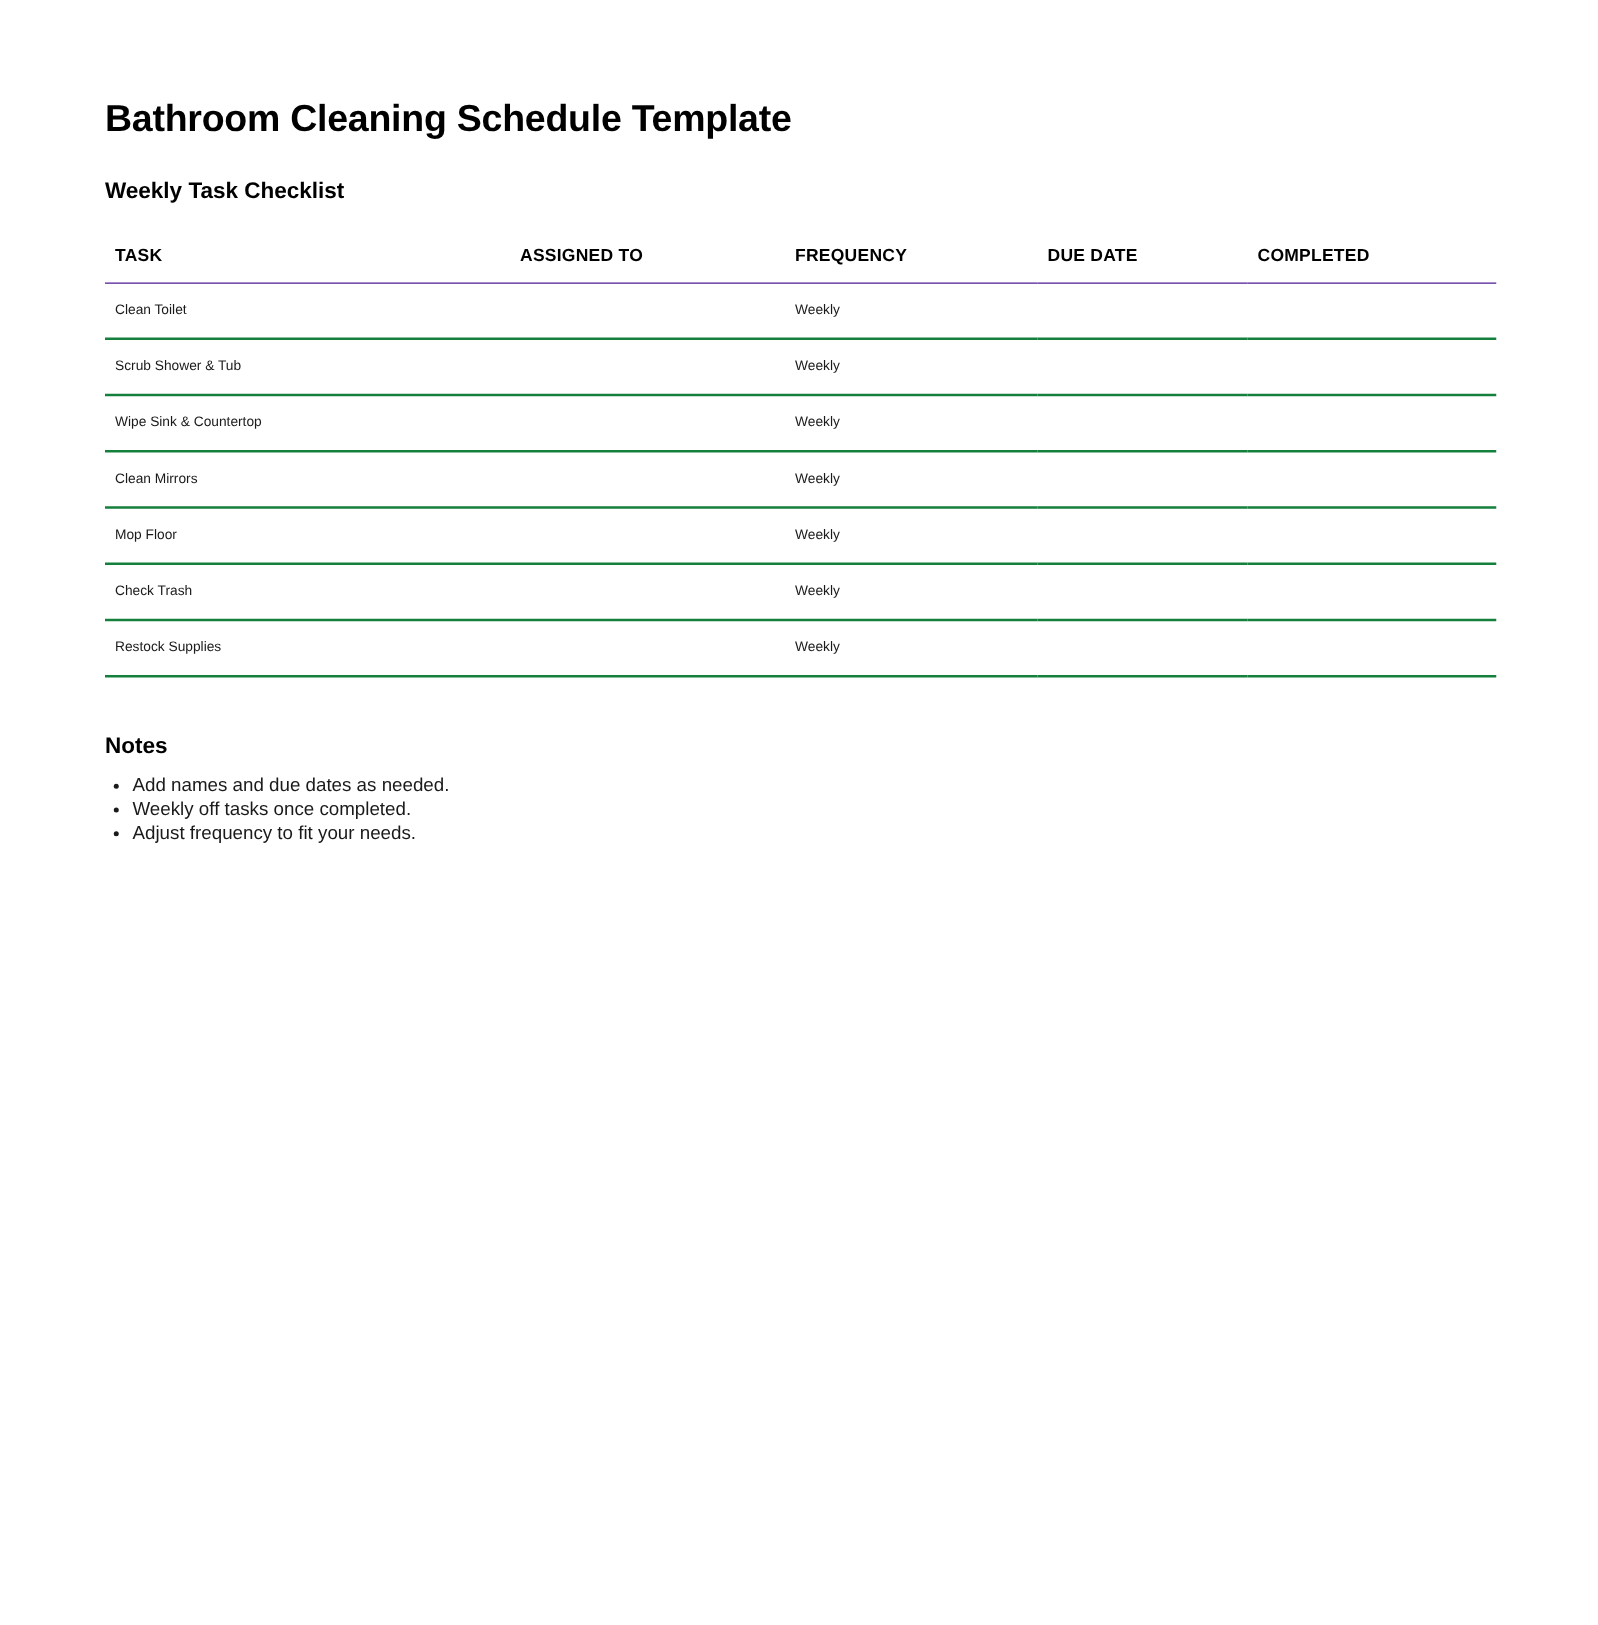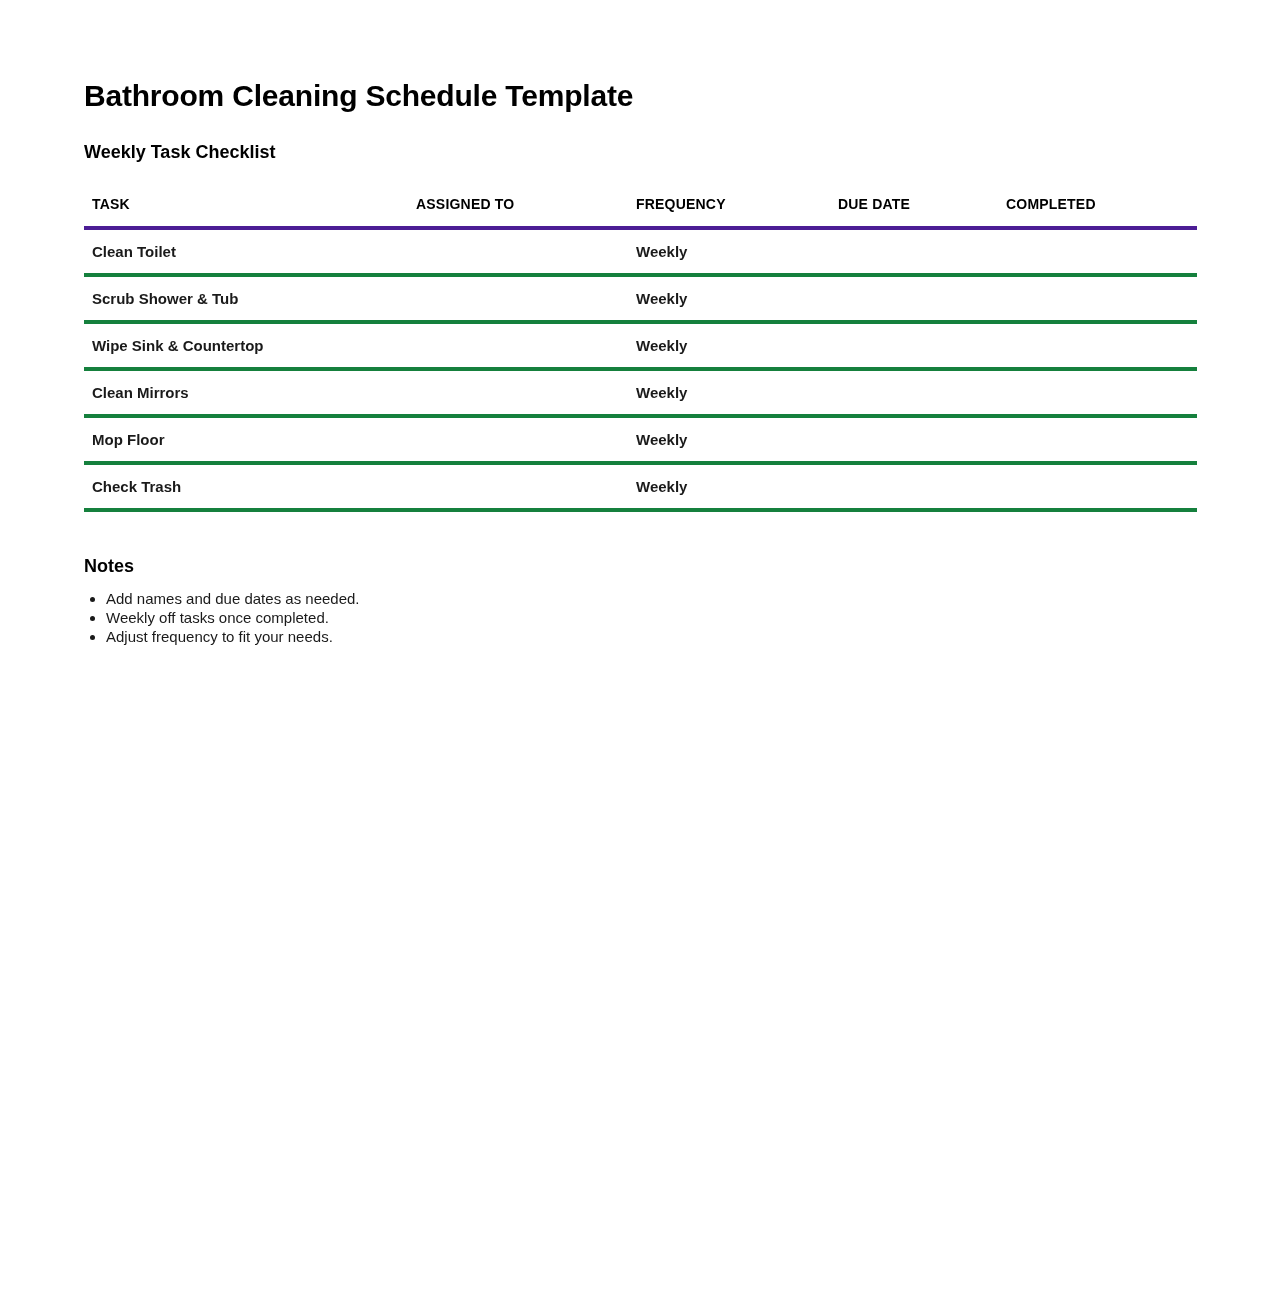--- a/index.html
+++ b/index.html
@@ -41,30 +41,30 @@
     table-layout: fixed;
     margin: 0;
   }
   table.schedule th {
     text-align: left;
     font-size: 14px;
     font-weight: bold;
     letter-spacing: 0.2px;
     color: #000000;
     padding: 0 8px 14px 8px;
-    border-bottom: 4px solid #4c1d95;
+    border-bottom: 1px solid #4c1d95;
     vertical-align: bottom;
     white-space: nowrap;
   }
   table.schedule td {
-    font-size: 15px;
-    font-weight: bold;
+    font-size: 11px;
+    font-weight: normal;
     color: #1a1a1a;
     padding: 13px 8px 13px 8px;
-    border-bottom: 4px solid #15803d;
+    border-bottom: 2px solid #15803d;
     vertical-align: middle;
     height: 17px;
     white-space: nowrap;
   }
   .col-task      { width: 324px; }
   .col-assigned  { width: 220px; }
   .col-frequency { width: 202px; }
   .col-due       { width: 168px; }
   .col-completed { width: 199px; }
 
@@ -150,20 +150,27 @@
         <td></td>
         <td></td>
       </tr>
       <tr>
         <td>Check Trash</td>
         <td></td>
         <td>Weekly</td>
         <td></td>
         <td></td>
       </tr>
+      <tr>
+        <td>Restock Supplies</td>
+        <td></td>
+        <td>Weekly</td>
+        <td></td>
+        <td></td>
+      </tr>
     </tbody>
   </table>
 
   <h2 class="notes-title">Notes</h2>
   <ul class="notes-list">
     <li>Add names and due dates as needed.</li>
     <li>Weekly off tasks once completed.</li>
     <li>Adjust frequency to fit your needs.</li>
   </ul>
 

